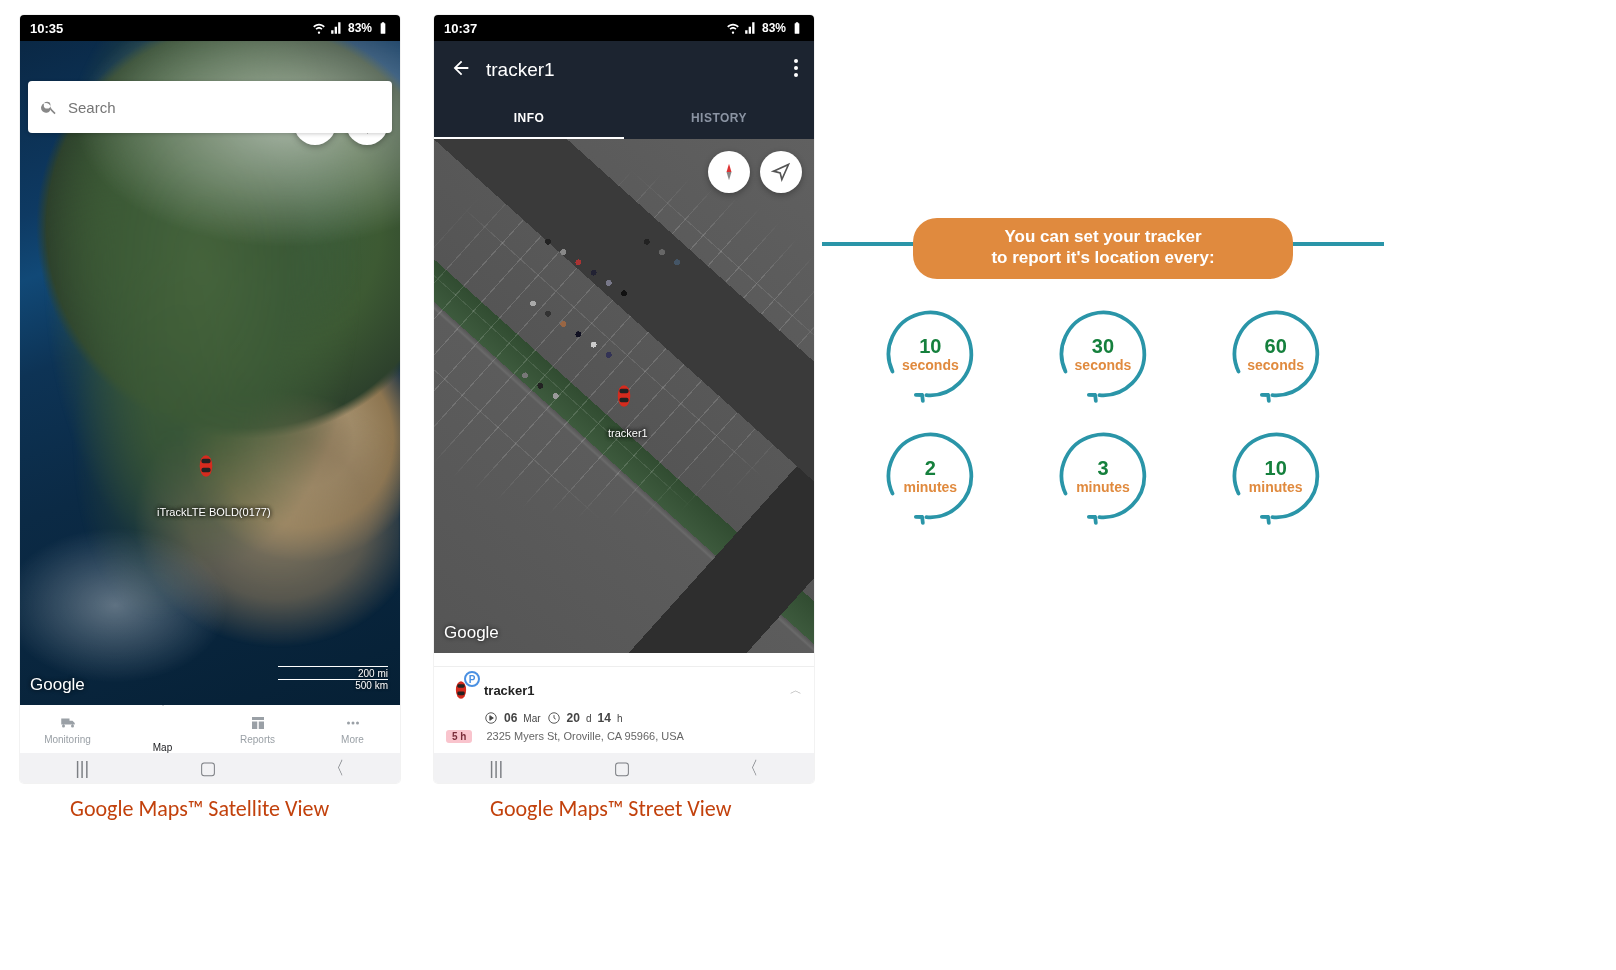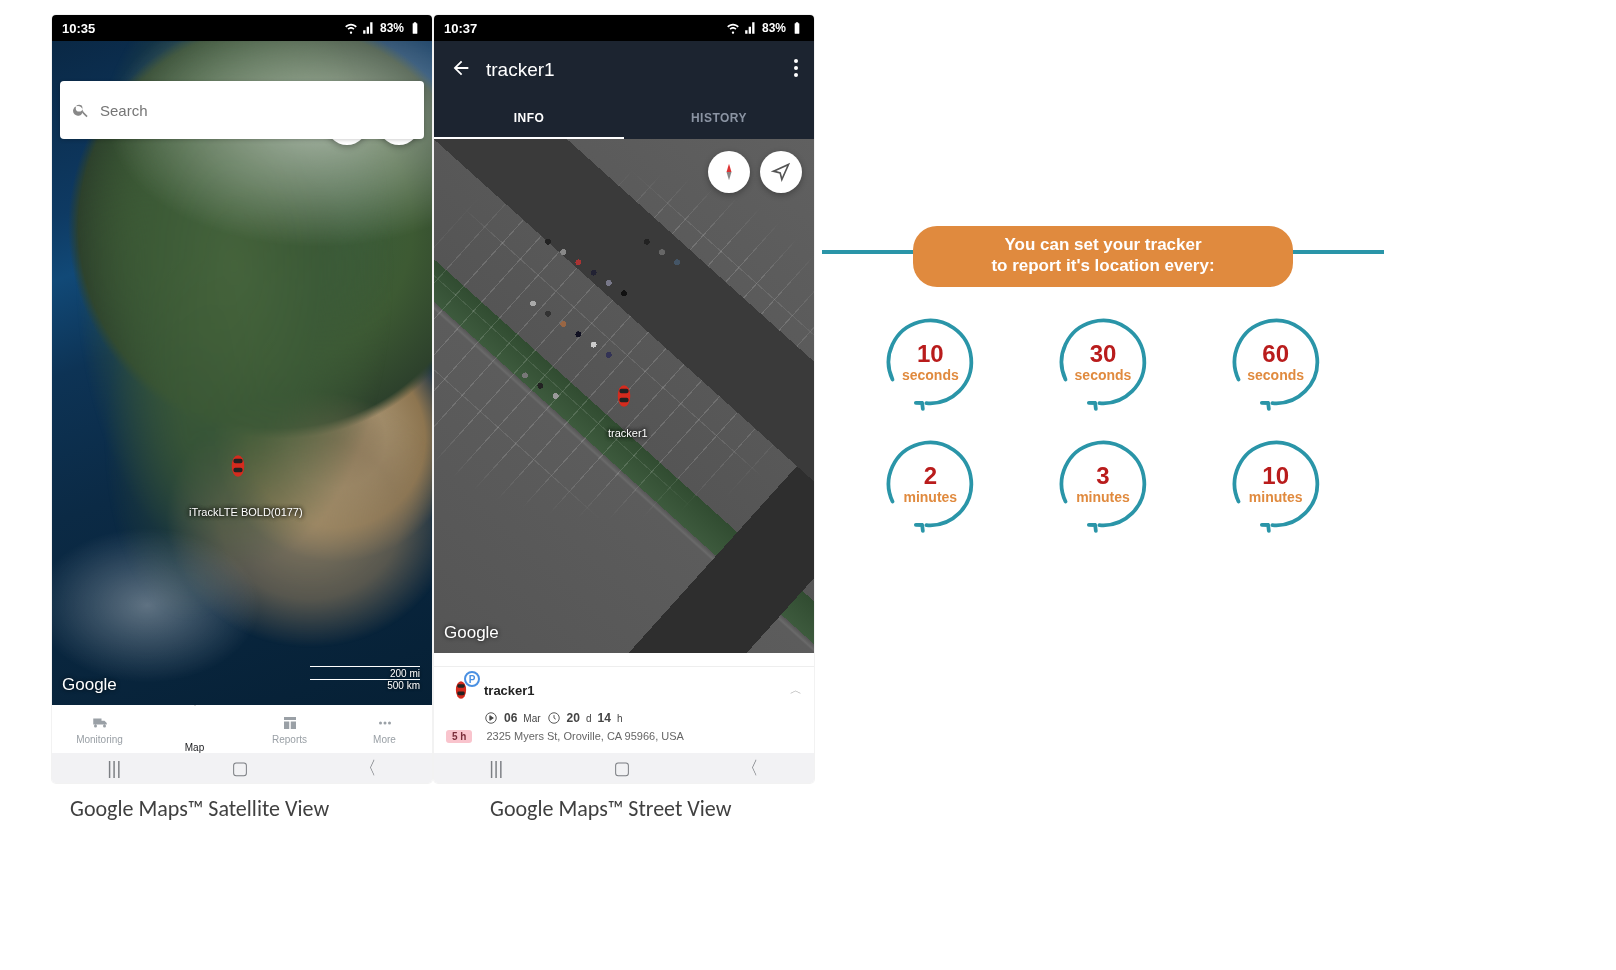--- a/index.html
+++ b/index.html
@@ -11,21 +11,21 @@
     position: relative;
   }
   .phone {
     position: absolute;
     width: 380px;
     background: #fff;
     border-radius: 4px;
     box-shadow: 0 0 0 1px rgba(0,0,0,0.05);
     overflow: hidden;
   }
-  #phone-1 { left: 20px;  top: 15px; height: 768px; margin-left: 32px; }
+  #phone-1 { left: 20px;  top: 15px; height: 768px; }
   #phone-2 { left: 434px; top: 15px; height: 768px; }
 
   
   .status-bar {
     height: 26px;
     background: #000;
     color: #fff;
     display: flex;
     align-items: center;
     justify-content: space-between;
@@ -35,21 +35,21 @@
   }
   .status-right { display: flex; align-items: flex-end; gap: 4px; font-size: 12px; }
   .status-right svg { width: 14px; height: 14px; fill: #fff; }
 
   
   .search-wrap {
     position: absolute;
     top: 40px; left: 8px; right: 8px;
     background: #fff;
     border-radius: 4px;
-    height: 58px;
+    height: 52px;
     display: flex;
     align-items: center;
     padding: 0 12px;
     box-shadow: 0 1px 4px rgba(0,0,0,0.2);
     z-index: 5;
   }
   .search-wrap svg { width: 18px; height: 18px; fill: #888; margin-right: 10px; }
   .search-wrap input {
     border: none; outline: none;
     font-size: 15px; color: #888;
@@ -270,32 +270,31 @@
   }
   .age-badge {
     background:#f9c4cd; color:#7a2d3a;
     font-size:10px; font-weight:600;
     padding:1px 6px; border-radius:3px;
     margin-left:-38px; margin-right:6px;
   }
 
   .caption {
     position:absolute;
-    font-size:22px; color:#404040;
+    font-size:22px; color:#c2410c;
     font-family: Calibri, Arial, sans-serif;
   }
   #cap-1 { left: 70px;  top: 795px; }
   #cap-2 { left: 490px; top: 795px; }
 
   
   #promo {
     position:absolute;
     left: 838px; top: 218px;
     width: 530px;
-    margin-top: 8px;
   }
   .hr-line {
     position:absolute; top:24px; left:-16px; right:-16px;
     height:4px; background:#2a95a8;
   }
   .pill {
     position:relative;
     margin:0 auto;
     width: 380px;
     background:#e08a3e;
@@ -321,21 +320,21 @@
     display:flex; flex-direction:column;
     align-items:center; justify-content:center;
   }
   .circ svg.ring {
     position:absolute; inset:0;
     width:94px; height:94px;
     fill:none; stroke:#2a95a8; stroke-width:4;
     stroke-linecap:round;
     transform:rotate(-115deg);
   }
-  .circ .num { color:#b91c1c; font-weight:800; font-size:24px; line-height:1; }
+  .circ .num { color:#15803d; font-weight:800; font-size:20px; line-height:1; }
   .circ .unit{ color:#e08a3e; font-weight:800; font-size:14px; line-height:1; margin-top:2px;}
   .sub-banner {
     margin:26px auto 0;
     background:#a7dbe6;
     color:#0a3a6a;
     font-weight:700;
     font-size:16px;
     text-align:center;
     padding:6px 14px;
     width:fit-content;

